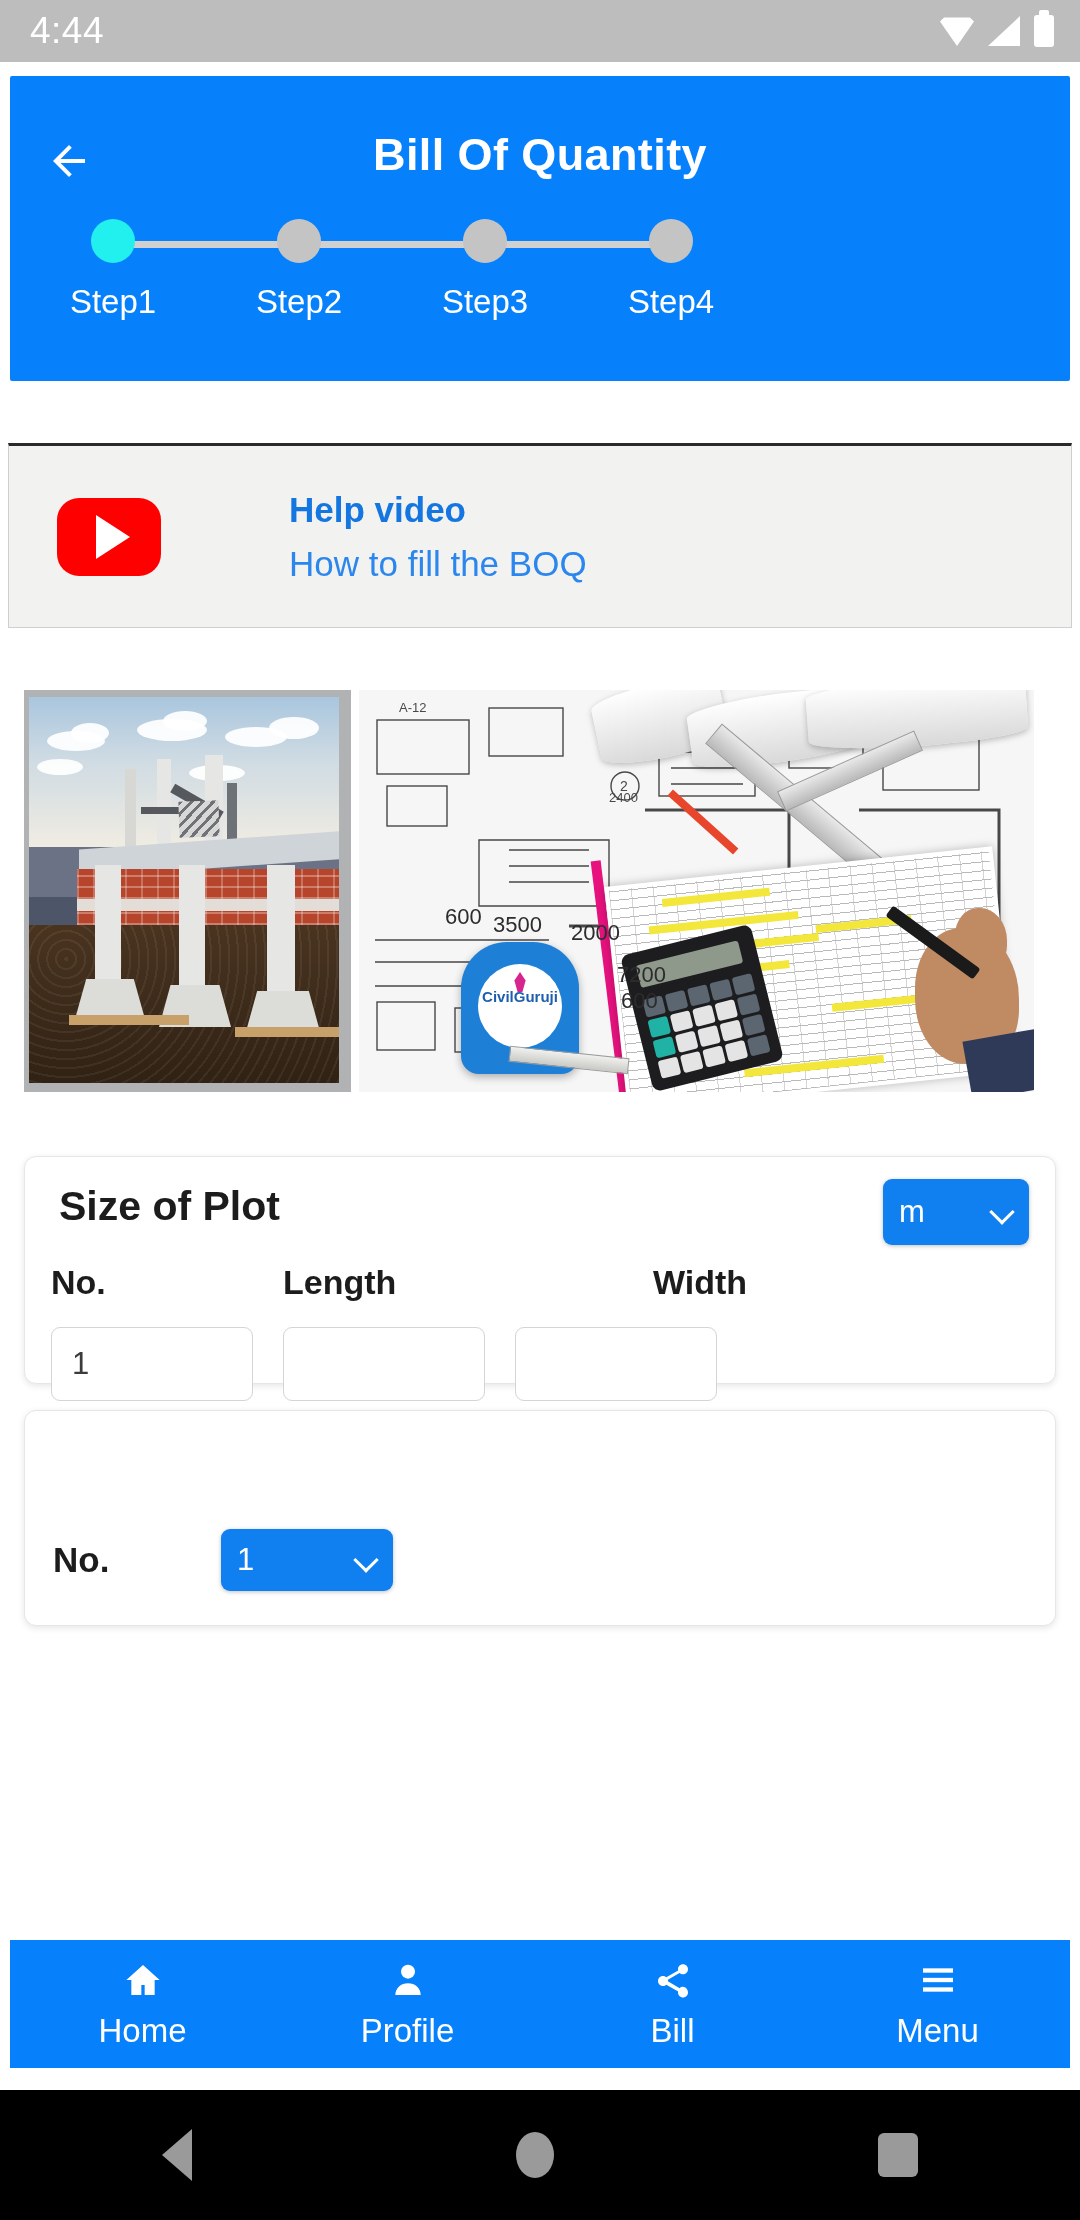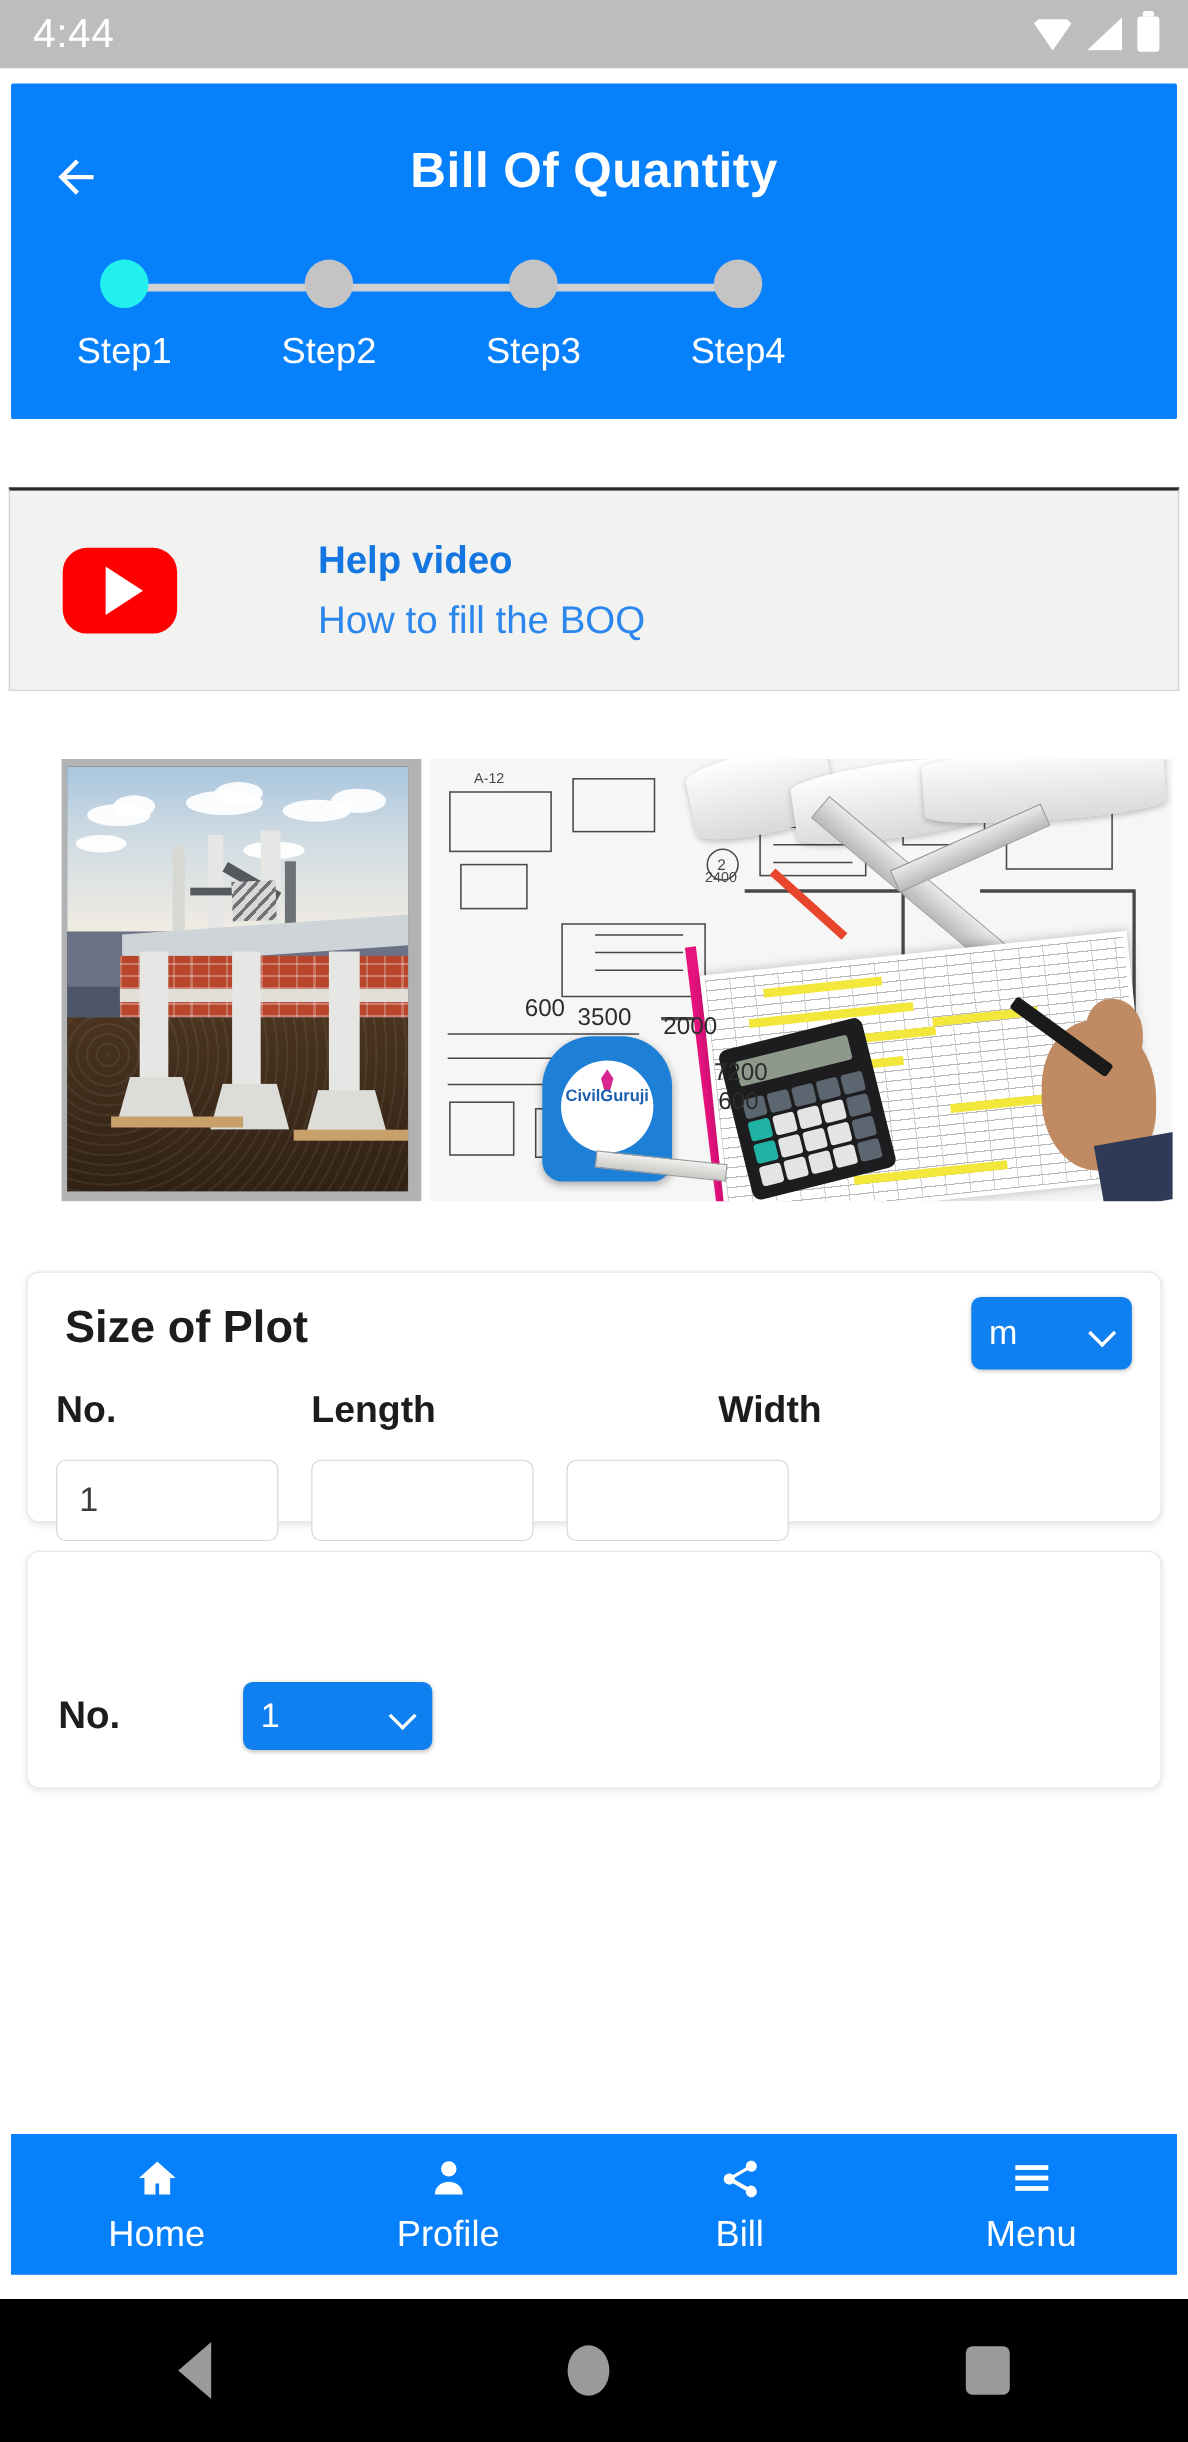--- a/index.html
+++ b/index.html
@@ -34,21 +34,21 @@
   .back-arrow {
     position:absolute; left:28px; top:54px; width:62px; height:62px;
     display:flex; align-items:center; justify-content:center;
   }
   .back-arrow svg { width:48px; height:48px; }
   .header-title {
     position:absolute; left:0; top:53px; width:100%;
     text-align:center; color:#ffffff; font-size:45px; font-weight:bold;
     letter-spacing:.4px;
   }
-  .stepper { position:absolute; left:0; top:138px; width:100%; height:120px; }
+  .stepper { position:absolute; left:0; top:121px; width:100%; height:120px; }
   .step-line {
     position:absolute; left:103px; top:44px; width:558px; height:7px;
     background:#d0d0d0; border-radius:4px;
   }
   .step { position:absolute; top:0; width:160px; text-align:center; }
   .step .dot {
     width:44px; height:44px; border-radius:50%;
     background:#c4c4c4; margin:22px auto 0; position:relative;
   }
   .step.active .dot { background:#22f0ef; }
@@ -69,21 +69,21 @@
     width:0; height:0; border-left:34px solid #ffffff;
     border-top:22px solid transparent; border-bottom:22px solid transparent;
     margin-left:8px;
   }
   .help-text { margin-left:128px; }
   .help-title { color:#1476e0; font-size:35px; font-weight:bold; margin-bottom:14px; }
   .help-sub { color:#2b86ee; font-size:35px; }
 
   
   .img-row {
-    position:absolute; left:56px; top:690px; width:1010px; height:425px;
+    position:absolute; left:24px; top:690px; width:1010px; height:425px;
     display:flex; gap:8px;
   }
   .img-left { width:327px; height:402px; background:#b0b2b3; padding:7px 10px 9px 5px; position:relative; overflow:hidden;}
   .img-left-inner { position:absolute; left:5px; top:7px; width:310px; height:386px; overflow:hidden; background:#4d5668;}
   .sky { position:absolute; left:0; top:0; width:100%; height:150px;
          background:linear-gradient(#a9c6de 0%, #cfdbe3 42%, #f0ece2 100%); }
   .cloud { position:absolute; background:#ffffff; border-radius:50%; opacity:.92; }
   .horizon { position:absolute; left:0; top:150px; width:100%; height:50px; background:#6b7285;}
   .slab { position:absolute; left:50px; top:142px; width:300px; height:28px; background:#cfd4d8;
           transform: skewY(-4deg); }

